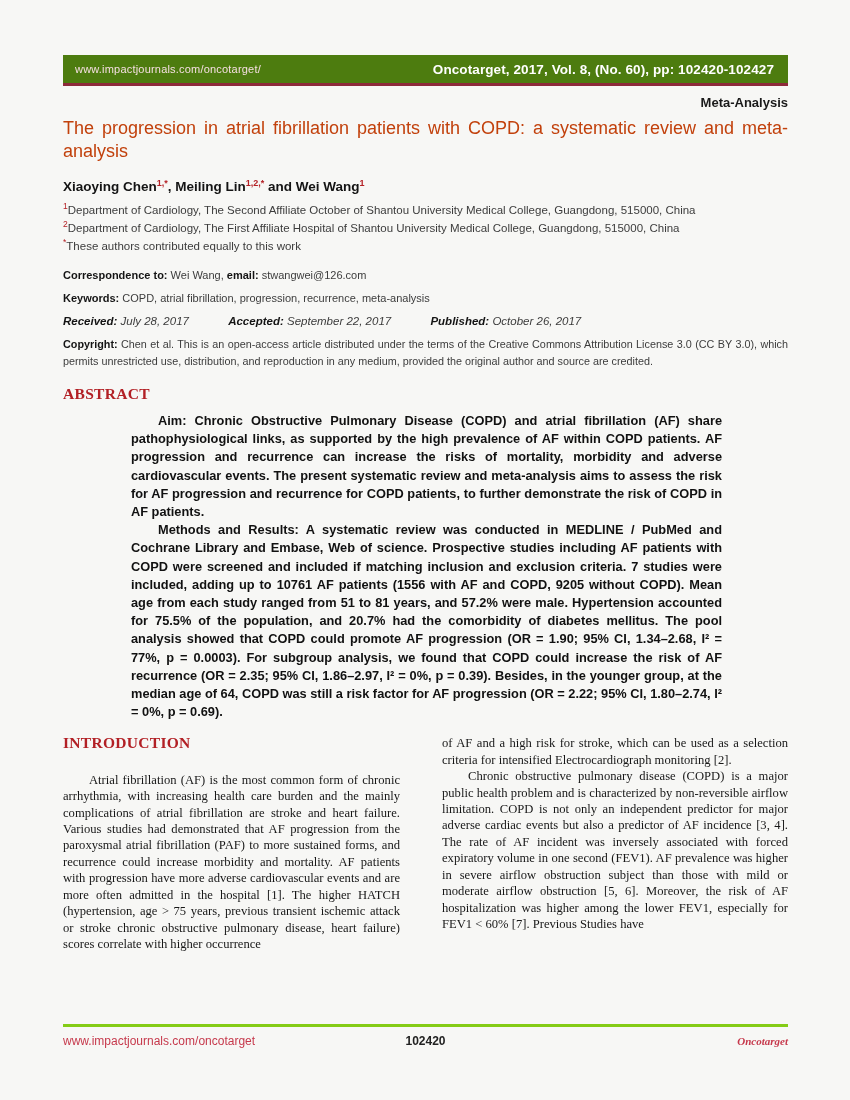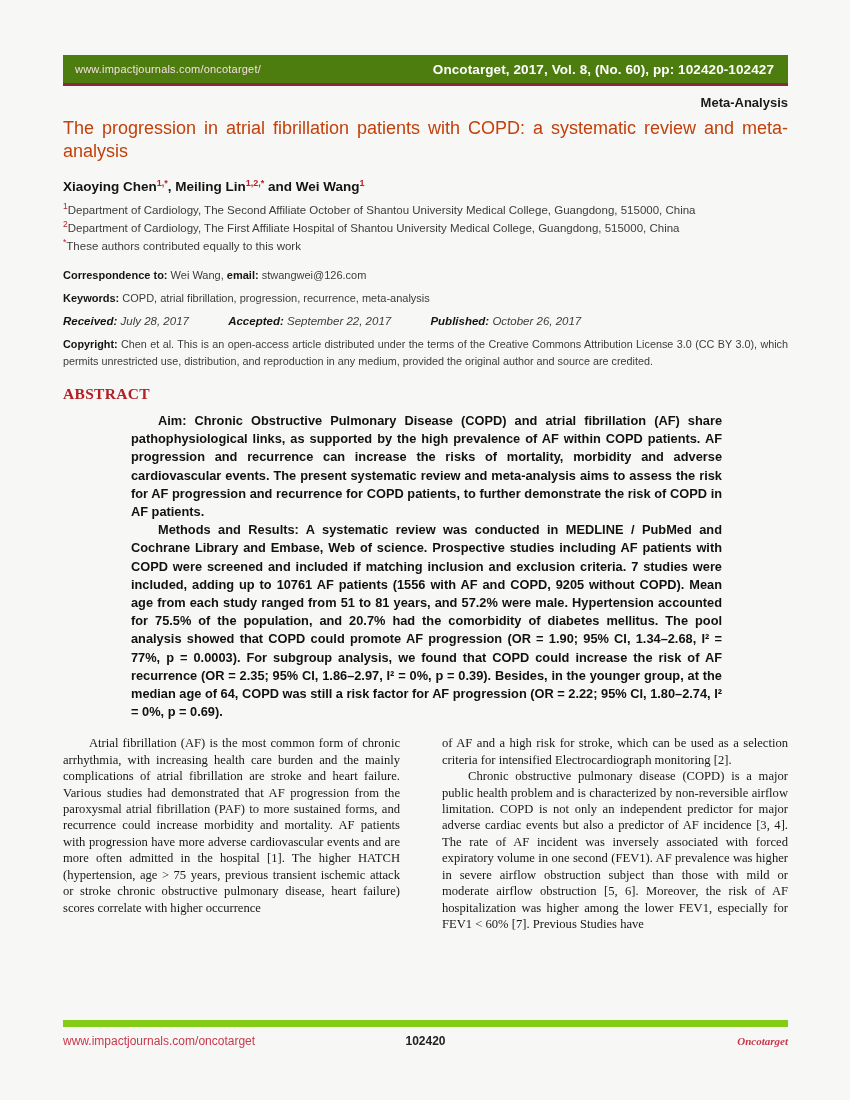--- a/index.html
+++ b/index.html
@@ -80,21 +80,21 @@
   .col { font-family:"Liberation Serif", serif; font-size:12.6px; line-height:16.4px; text-align:justify; color:#171717; }
   .col-left  { width:337px; }
   .col-right { width:346px; }
   .col .intro-heading { margin-top:0; margin-bottom:20px; }
   .col p.indent { text-indent:26px; }
   .col p { margin:0; }
 
   
   .footer {
     margin-top:auto;
-    border-top:7px solid #84cc16;
+    border-top:3px solid #84cc16;
     padding-top:7px;
     display:flex; align-items:baseline;
     font-size:12px;
   }
   .footer > div { flex:1; }
   .footer-url { color:#c6394c; text-align:left; text-decoration:none; }
   .footer-page { text-align:center; color:#222;font-weight:bold; }
   .footer-journal {
     text-align:right; color:#c6394c;
     font-family:"Liberation Serif", serif; font-weight:700; font-style:italic;
@@ -149,20 +149,21 @@
   </div>
 
   <h2 class="section-heading">ABSTRACT</h2>
   <div class="abstract-body">
     <p>Aim: Chronic Obstructive Pulmonary Disease (COPD) and atrial fibrillation (AF) share pathophysiological links, as supported by the high prevalence of AF within COPD patients. AF progression and recurrence can increase the risks of mortality, morbidity and adverse cardiovascular events. The present systematic review and meta-analysis aims to assess the risk for AF progression and recurrence for COPD patients, to further demonstrate the risk of COPD in AF patients.</p>
     <p>Methods and Results: A systematic review was conducted in MEDLINE / PubMed and Cochrane Library and Embase, Web of science. Prospective studies including AF patients with COPD were screened and included if matching inclusion and exclusion criteria. 7 studies were included, adding up to 10761 AF patients (1556 with AF and COPD, 9205 without COPD). Mean age from each study ranged from 51 to 81 years, and 57.2% were male. Hypertension accounted for 75.5% of the population, and 20.7% had the comorbidity of diabetes mellitus. The pool analysis showed that COPD could promote AF progression (OR = 1.90; 95% CI, 1.34–2.68, I² = 77%, p = 0.0003). For subgroup analysis, we found that COPD could increase the risk of AF recurrence (OR = 2.35; 95% CI, 1.86–2.97, I² = 0%, p = 0.39). Besides, in the younger group, at the median age of 64, COPD was still a risk factor for AF progression (OR = 2.22; 95% CI, 1.80–2.74, I² = 0%, p = 0.69).</p>
   </div>
 
   <div class="columns">
     <div class="col col-left">
+      <h2 class="section-heading intro-heading">INTRODUCTION</h2>
       <p class="indent">Atrial fibrillation (AF) is the most common form of chronic arrhythmia, with increasing health care burden and the mainly complications of atrial fibrillation are stroke and heart failure. Various studies had demonstrated that AF progression from the paroxysmal atrial fibrillation (PAF) to more sustained forms, and recurrence could increase morbidity and mortality. AF patients with progression have more adverse cardiovascular events and are more often admitted in the hospital [1]. The higher HATCH (hypertension, age &gt; 75 years, previous transient ischemic attack or stroke chronic obstructive pulmonary disease, heart failure) scores correlate with higher occurrence</p>
     </div>
     <div class="col col-right">
       <p>of AF and a high risk for stroke, which can be used as a selection criteria for intensified Electrocardiograph monitoring [2].</p>
       <p class="indent">Chronic obstructive pulmonary disease (COPD) is a major public health problem and is characterized by non-reversible airflow limitation. COPD is not only an independent predictor for major adverse cardiac events but also a predictor of AF incidence [3, 4]. The rate of AF incident was inversely associated with forced expiratory volume in one second (FEV1). AF prevalence was higher in severe airflow obstruction subject than those with mild or moderate airflow obstruction [5, 6]. Moreover, the risk of AF hospitalization was higher among the lower FEV1, especially for FEV1 &lt; 60% [7]. Previous Studies have</p>
     </div>
   </div>
 
   <div class="footer">
     <div><a class="footer-url" href="#">www.impactjournals.com/oncotarget</a></div>

